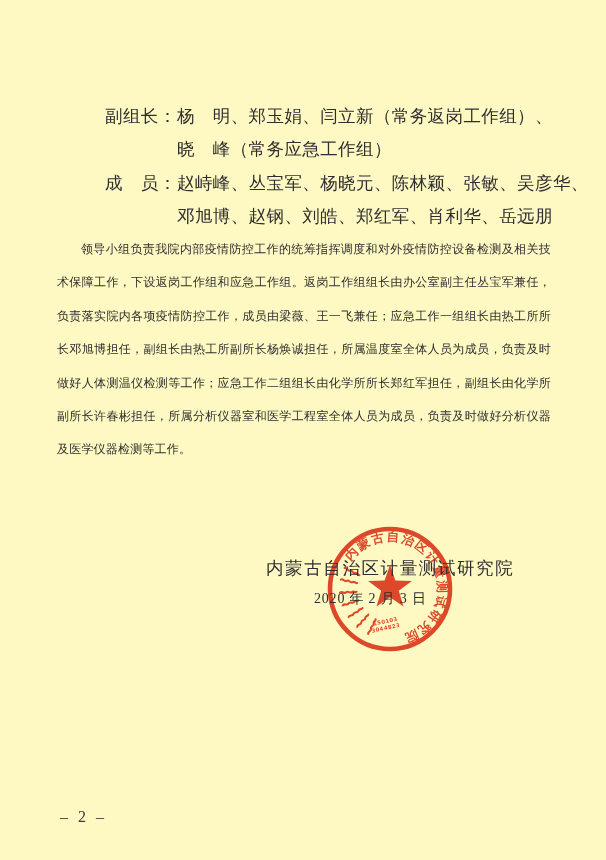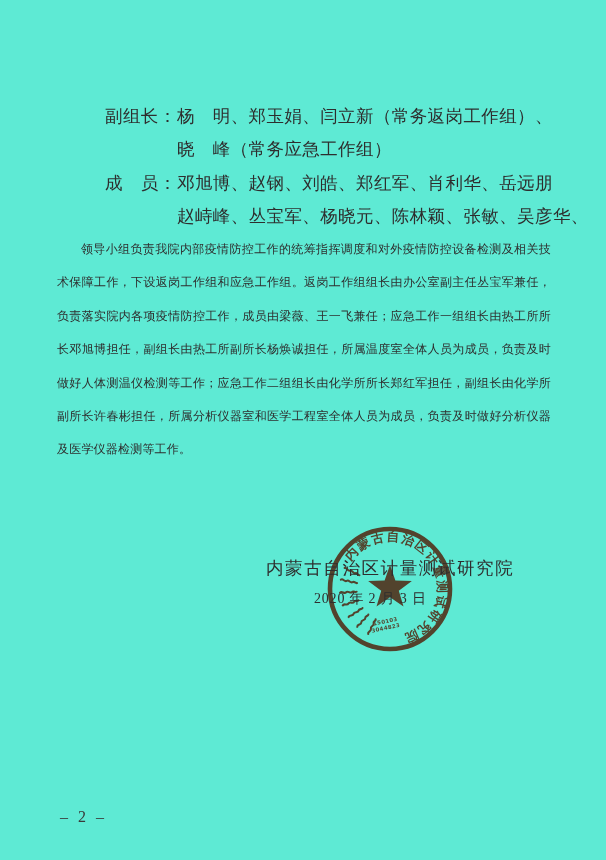--- a/index.html
+++ b/index.html
@@ -1,19 +1,19 @@
 <!DOCTYPE html>
 <html style="--seal-color: #dd3b26;"><head>
 <meta charset="utf-8">
 <style>
   html,body{margin:0;padding:0;background:#888;}
   .page{
     position:relative;
     width:606px;height:860px;
-    background:#5eead4;
+    background:#fef9c3;
     margin:0 auto;
     overflow:hidden;
     font-family:"Liberation Serif","DejaVu Serif",serif;
     color:#2e2e2e;
   }
   
   .roster{
     position:absolute;left:105px;top:100px;width:460px;
     font-size:17.5px;line-height:33.4px;letter-spacing:0.4px;
   }
@@ -66,22 +66,22 @@
     <div class="roster-row">
       <span class="roster-label">副组长：</span>
       <div class="roster-lines">
         <div class="roster-line">杨　明、郑玉娟、闫立新（常务返岗工作组）、</div>
         <div class="roster-line">晓　峰（常务应急工作组）</div>
       </div>
     </div>
     <div class="roster-row">
       <span class="roster-label">成　员：</span>
       <div class="roster-lines">
+        <div class="roster-line">赵峙峰、丛宝军、杨晓元、陈林颖、张敏、吴彦华、</div>
         <div class="roster-line">邓旭博、赵钢、刘皓、郑红军、肖利华、岳远朋</div>
-        <div class="roster-line">赵峙峰、丛宝军、杨晓元、陈林颖、张敏、吴彦华、</div>
       </div>
     </div>
   </div>
 
   <div class="body-para">领导小组负责我院内部疫情防控工作的统筹指挥调度和对外疫情防控设备检测及相关技术保障工作，下设返岗工作组和应急工作组。返岗工作组组长由办公室副主任丛宝军兼任，负责落实院内各项疫情防控工作，成员由梁薇、王一飞兼任；应急工作一组组长由热工所所长邓旭博担任，副组长由热工所副所长杨焕诚担任，所属温度室全体人员为成员，负责及时做好人体测温仪检测等工作；应急工作二组组长由化学所所长郑红军担任，副组长由化学所副所长许春彬担任，所属分析仪器室和医学工程室全体人员为成员，负责及时做好分析仪器及医学仪器检测等工作。</div>
 
   <svg class="seal" viewBox="0 0 136 136" xmlns="http://www.w3.org/2000/svg">
     <defs>
       <path id="ringPath" d="M 28.7 40.5 A 48 48 0 1 1 72.2 115.8" fill="none"></path>
       <path id="mgGlyph" d="M0,0 c2,2 -2,4 0,6 c2,2 -2,4 0,6 c1.5,1.5 -1,3 0,4.5" fill="none" stroke-linecap="round" stroke-width="2.1"></path>

